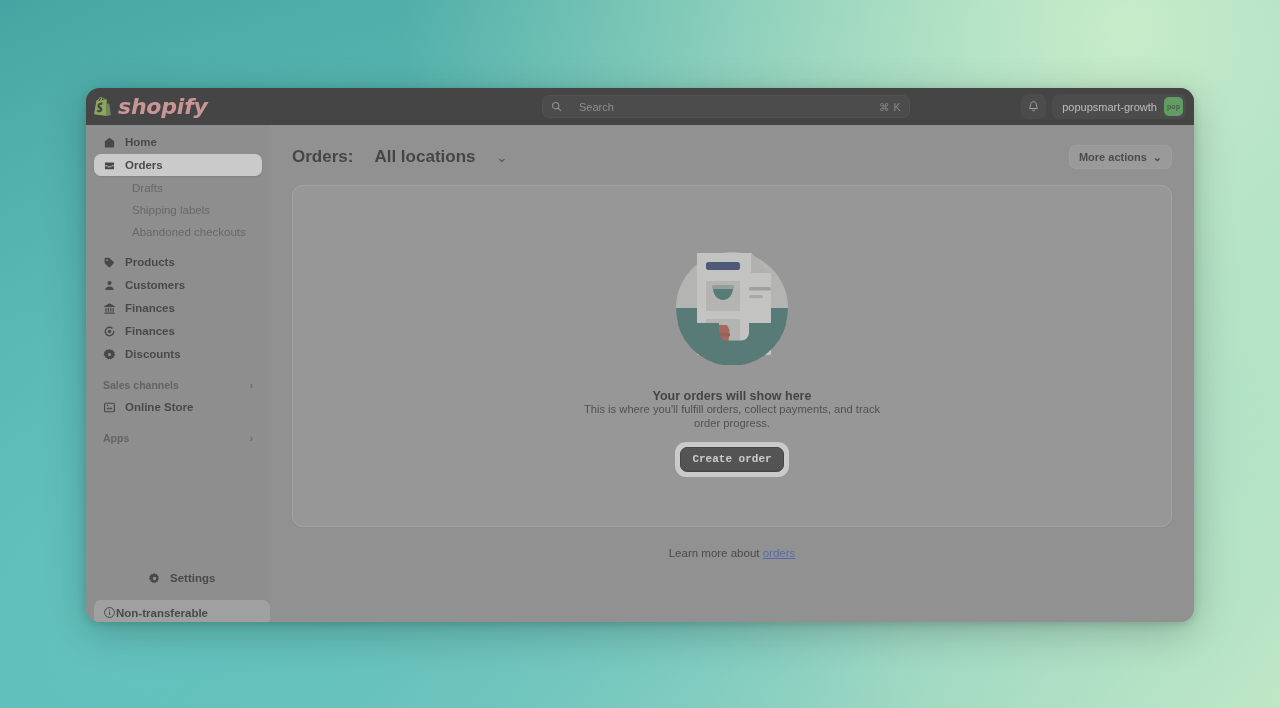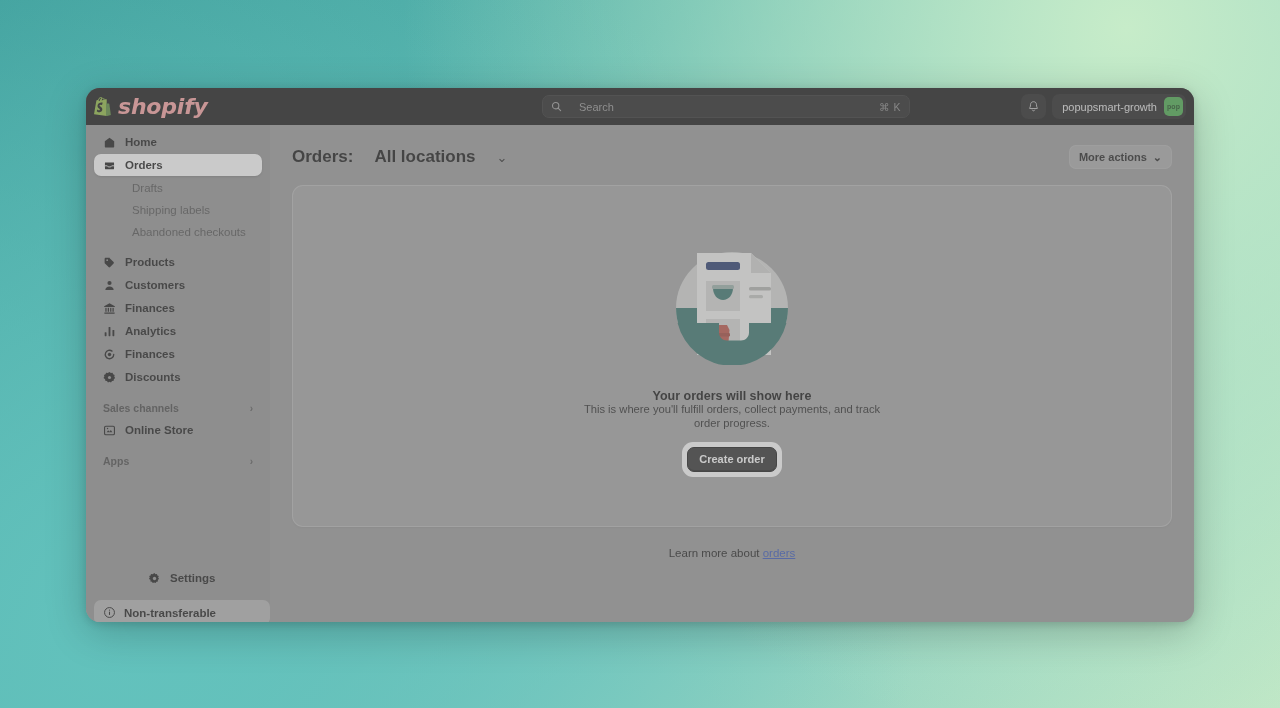--- a/index.html
+++ b/index.html
@@ -198,21 +198,20 @@
 
   .noticebar {
     position: absolute;
     left: 8px; right: 0;
     bottom: -3px;
     height: 25px;
     background: rgba(255,255,255,0.30);
     border-radius: 7px;
     display: flex;
     align-items: center;
-    gap: 8px;
     padding: 0 9px;
     color: #1f1f1f;
     font-size: 11.5px;
     font-weight: 600;
   }
 
   
   .main {
     position: absolute;
     left: 184px;
@@ -281,20 +280,21 @@
     font-size: 11.2px;
     line-height: 1.18;
     color: #2e2e2e;
   }
 
   .cta-wrap {
     margin-top: 12px;
     padding: 5px;
     background: #ffffff;
     border-radius: 11px;
+    font-family: Liberation Mono, monospace;
   }
   .cta {
     height: 25px;
     padding: 0 11px;
     background: #353535;
     border: 1px solid #1d1d1d;
     border-radius: 7px;
     color: #ffffff;
     font-size: 11px;
     font-weight: 700;
@@ -414,30 +414,20 @@
             <rect x="3.6" y="9" width="1.9" height="6" fill="#1f1f1f"></rect>
             <rect x="7.3" y="9" width="1.9" height="6" fill="#1f1f1f"></rect>
             <rect x="11" y="9" width="1.9" height="6" fill="#1f1f1f"></rect>
             <rect x="14.6" y="9" width="1.9" height="6" fill="#1f1f1f"></rect>
             <rect x="2" y="16" width="16" height="2" rx=".6" fill="#1f1f1f"></rect>
           </svg>
       </span>
       <span>Finances</span>
     </div>
 
-    <div class="nav-item">
-      <span class="nav-icon">
-        <svg width="13" height="13" viewBox="0 0 20 20">
-            <rect x="2.6" y="11" width="2.8" height="6.2" rx=".9" fill="#1f1f1f"></rect>
-            <rect x="8.6" y="3" width="2.8" height="14.2" rx=".9" fill="#1f1f1f"></rect>
-            <rect x="14.6" y="7.5" width="2.8" height="9.7" rx=".9" fill="#1f1f1f"></rect>
-          </svg>
-      </span>
-      <span>Analytics</span>
-    </div>
 
     <div class="nav-item">
       <span class="nav-icon">
         <svg width="13" height="13" viewBox="0 0 20 20">
             <path d="M16.5 10a6.5 6.5 0 1 1-2.6-5.2" fill="none" stroke="#1f1f1f" stroke-width="2" stroke-linecap="round"></path>
             <circle cx="10" cy="10" r="2.6" fill="#1f1f1f"></circle>
           </svg>
       </span>
       <span>Finances</span>
     </div>

